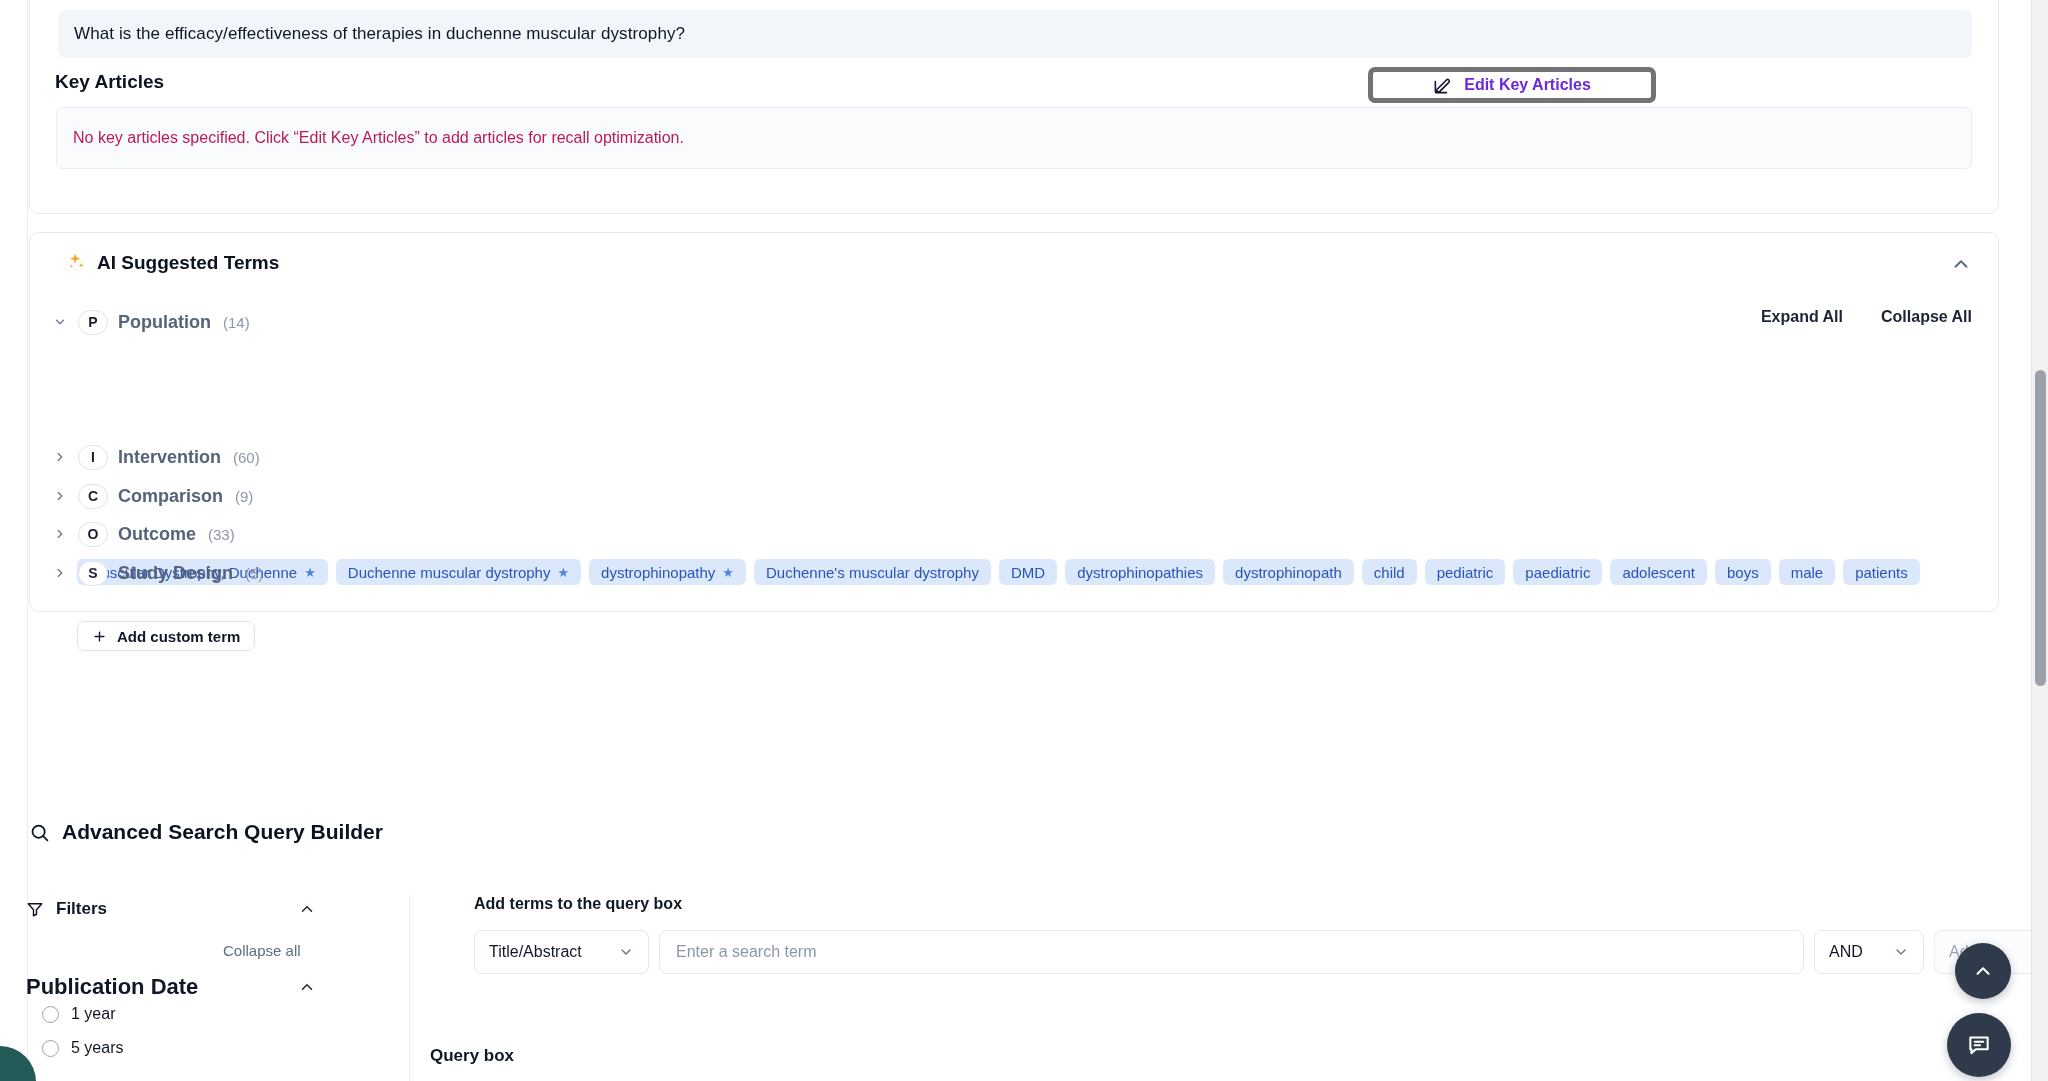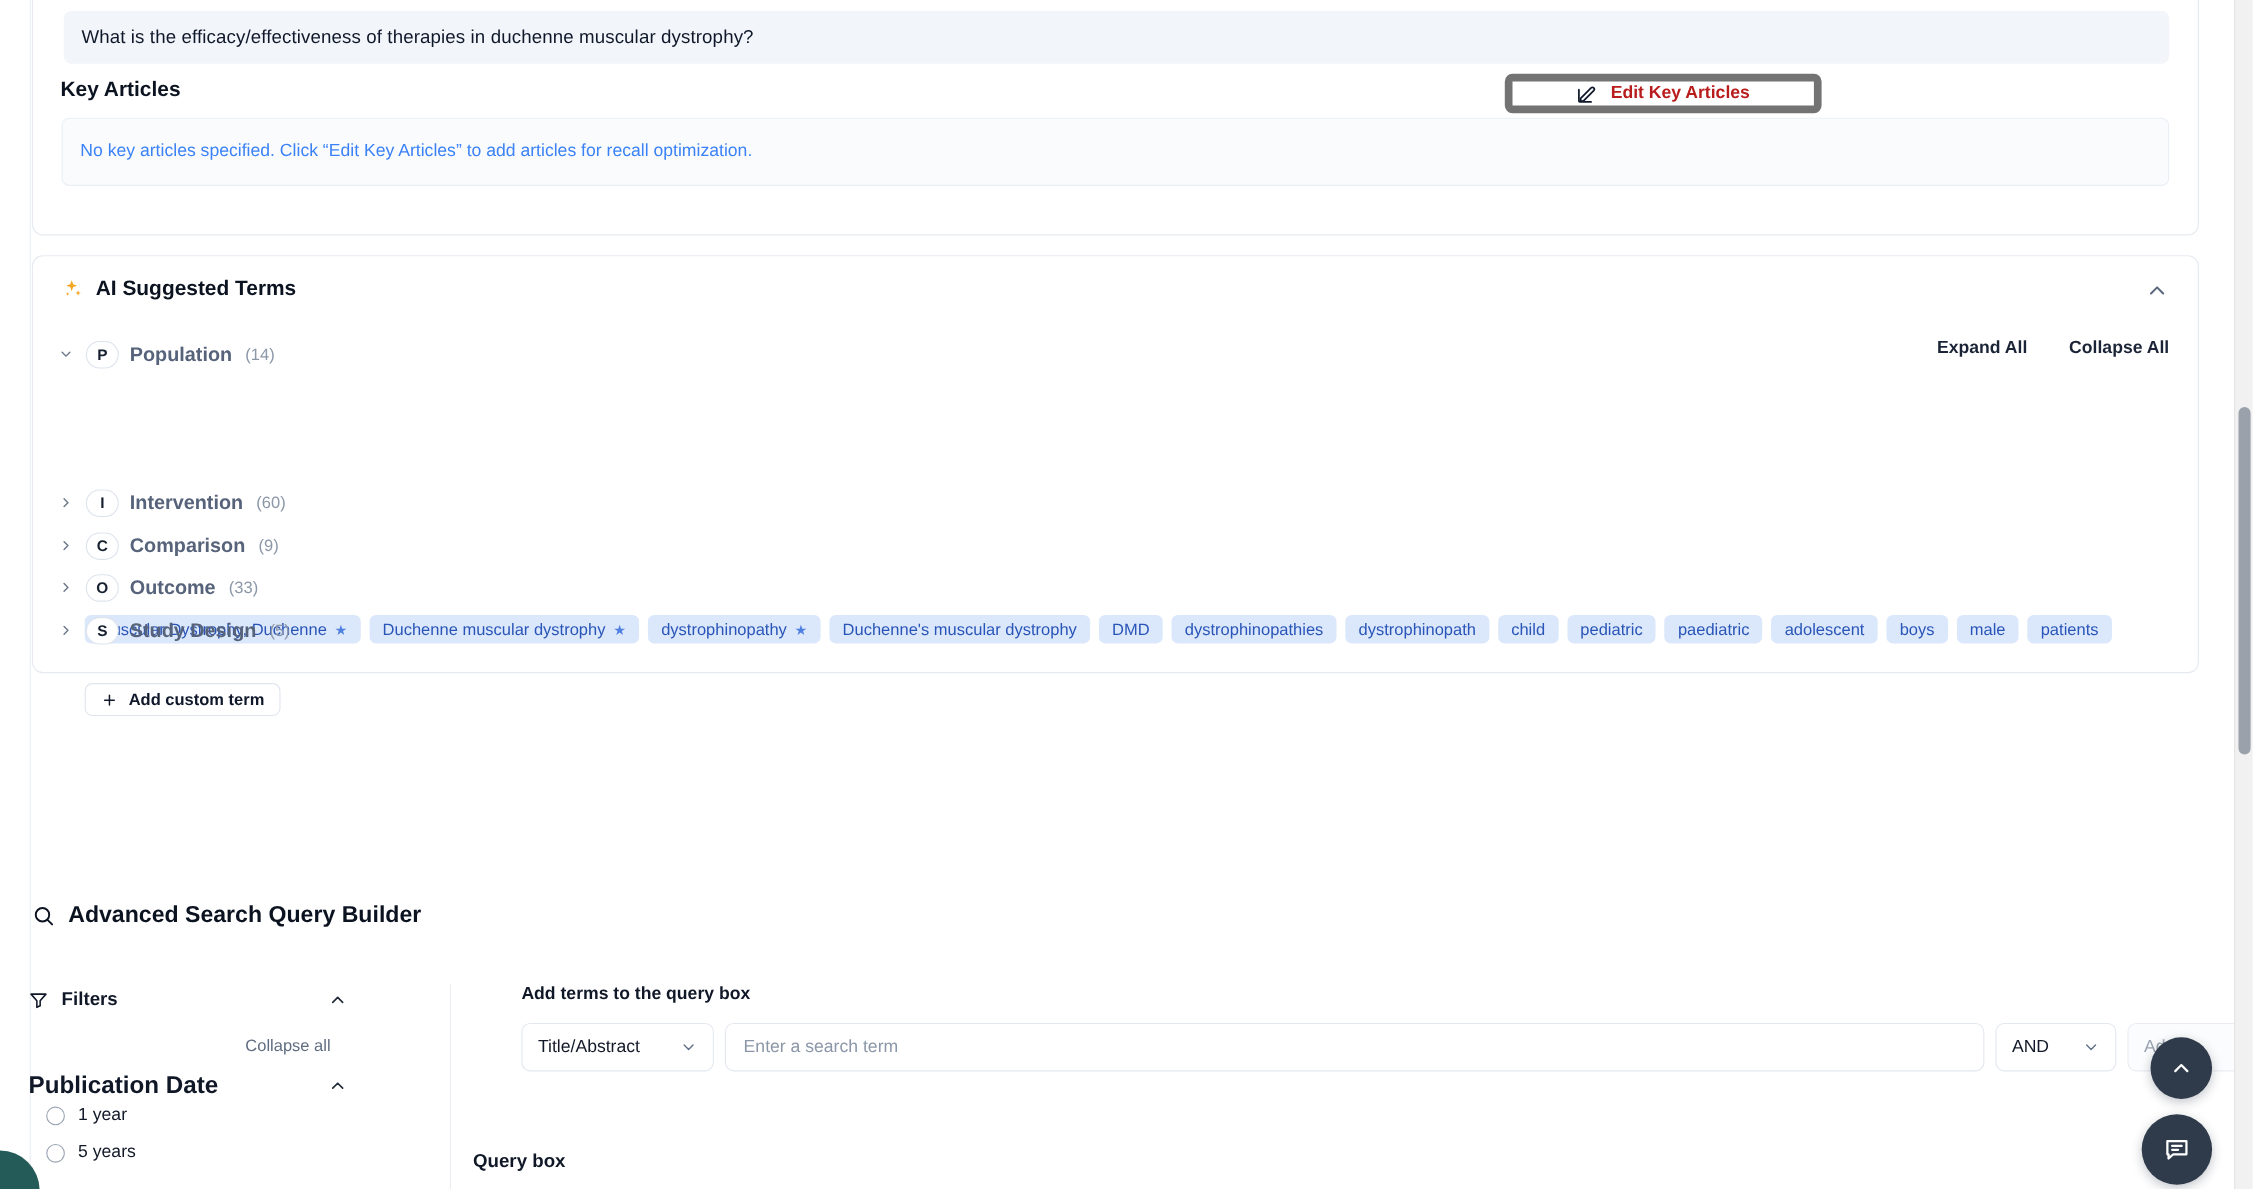--- a/index.html
+++ b/index.html
@@ -50,45 +50,45 @@
   .question-text {
     font-size: 17px; color: #0f172a; letter-spacing: .1px;
   }
   .key-articles-title {
     position: absolute; left: 25px; top: 220px;
     font-size: 19px; font-weight: bold; color: #0b1220;
   }
   .edit-key-btn {
     position: absolute; left: 1338px; top: 216px;
     width: 288px; height: 36px;
-    border: 7px solid #737373; border-radius: 7px;
+    border: 5px solid #737373; border-radius: 7px;
     background: #ffffff;
     display: flex; align-items: center; justify-content: center; gap: 12px;
-    font-size: 16px; font-weight: bold; color: #b91c1c;
+    font-size: 16px; font-weight: bold; color: #6d28d9;
     cursor: pointer;
   }
   .empty-articles {
     position: absolute; left: 26px; top: 256px;
     width: 1916px; height: 62px;
     background: #fafbfd;
     border: 1px solid #eaeef4;
     border-radius: 7px;
     display: flex; align-items: center;
     padding: 0 16px;
-    font-size: 16px; color: #3b82f6; text-align: right;
+    font-size: 16px; color: #be185d; text-align: right;
   }
 
   
   #ai-card {
     left: 29px; top: 232px;
     width: 1970px; height: 380px;
   }
   .ai-head {
-    position: absolute; left: 26px; top: 19px;
-    display: flex; align-items: center; gap: 11px;
+    position: absolute; left: 36px; top: 19px;
+    display: flex; gap: 11px;
   }
   .ai-title { font-size: 19px; font-weight: bold; color: #0b1220; }
   .ai-sub {
     position: absolute; left: 26px; top: 51px;
     font-size: 16px; color: #66758a;
   }
   .ai-collapse-chevron {
     position: absolute; right: 26px; top: 20px;
     width: 22px; height: 22px;
     cursor: pointer;

